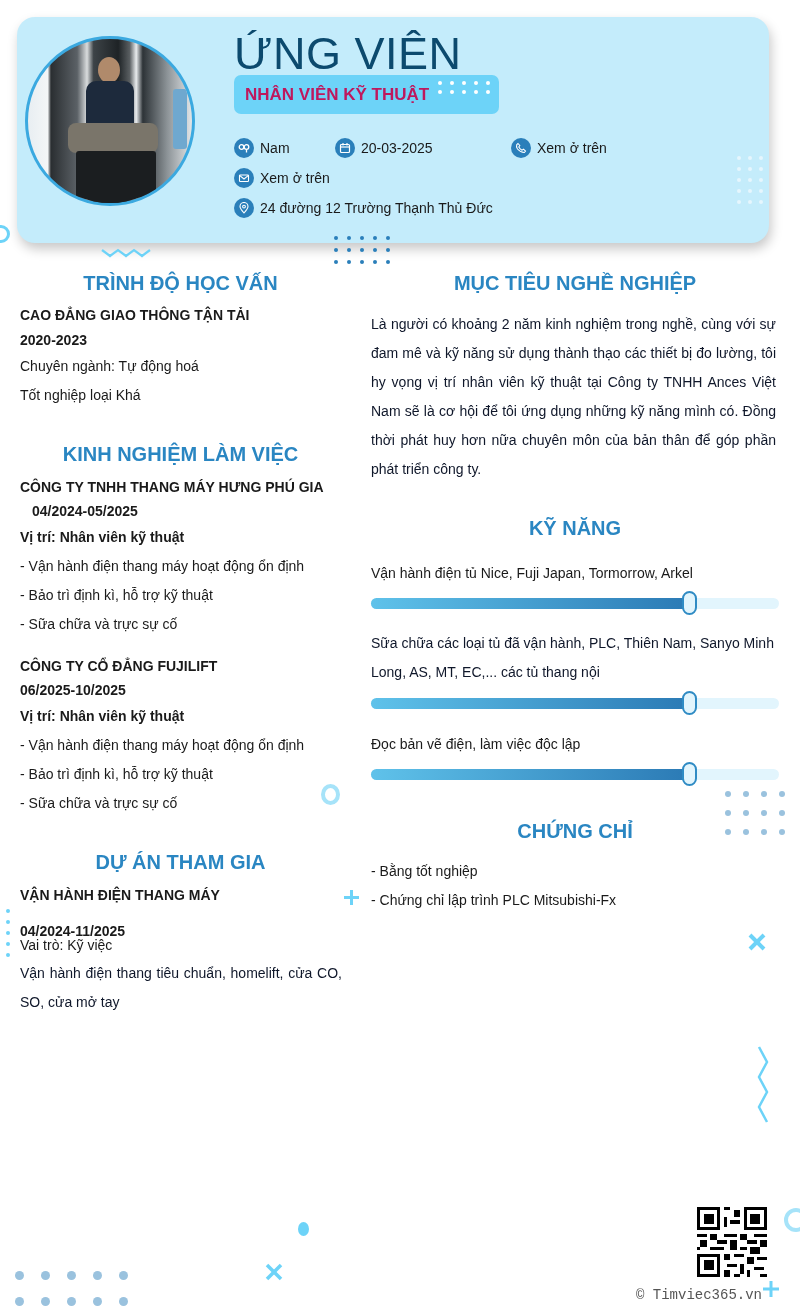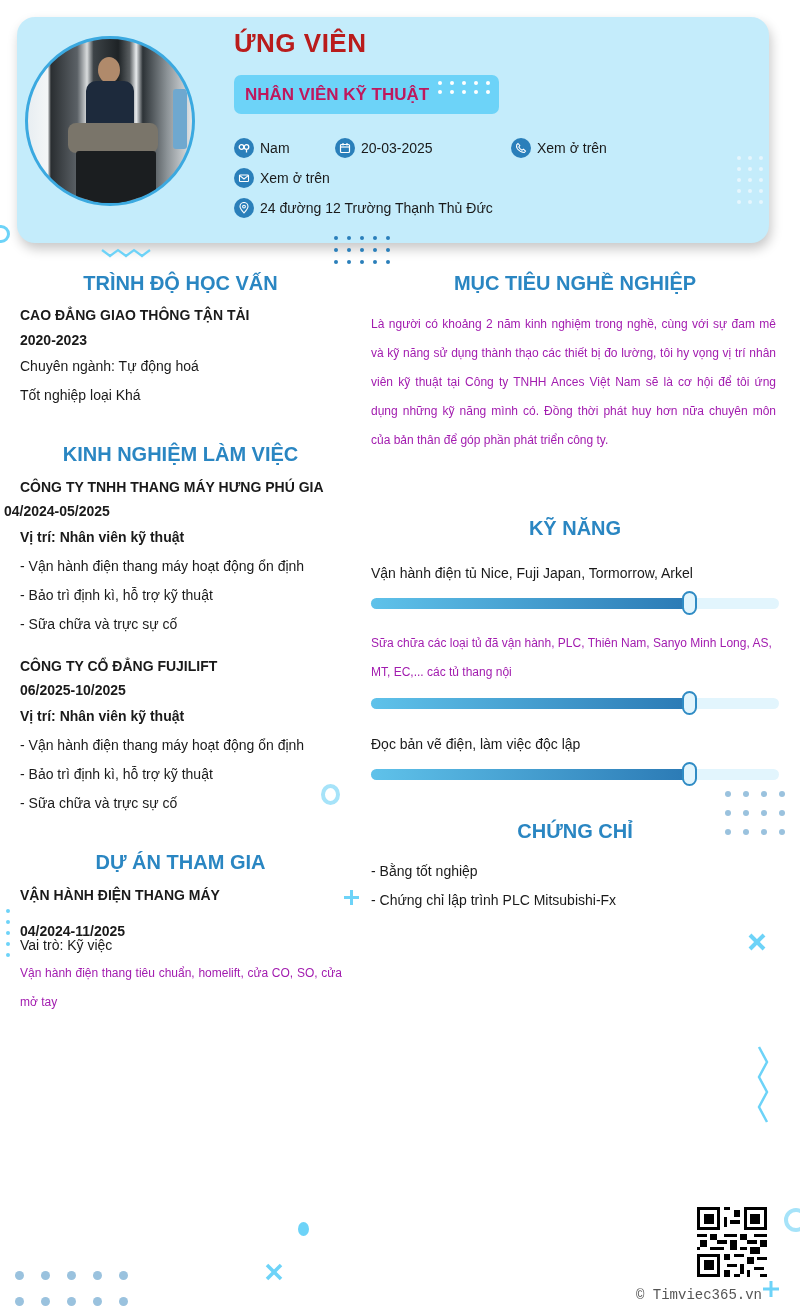--- a/index.html
+++ b/index.html
@@ -15,21 +15,21 @@
     position: absolute; left: 25px; top: 36px; width: 170px; height: 170px;
     border-radius: 50%; border: 3px solid #3ba9e0; overflow: hidden;
     background: linear-gradient(90deg, #e8eef2 0%, #f4f6f7 12%, #2a2e31 14%, #5b6166 30%, #d9dcdd 36%, #3d4347 40%, #1e2326 55%, #5a5f62 62%, #e9ecee 66%, #2d3337 70%, #8d9498 85%, #e3e6e8 100%);
   }
   .avatar .figure-head { position:absolute; left:70px; top:18px; width:22px; height:26px; border-radius:50%; background:#b08a6b; }
   .avatar .figure-body { position:absolute; left:58px; top:42px; width:48px; height:48px; background:#1d2a3c; border-radius:10px 10px 4px 4px; }
   .avatar .figure-legs { position:absolute; left:40px; top:84px; width:90px; height:30px; background:#7a756a; border-radius:8px; }
   .avatar .machine { position:absolute; left:48px; top:112px; width:80px; height:58px; background:#1b1e20; border-radius:3px; }
   .avatar .panel { position:absolute; left:145px; top:50px; width:14px; height:60px; background:#6fa8cf; border-radius:3px; }
 
-  .name-title { position:absolute; left:234px; top:28px; font-size:26px; font-weight:bold; color:#b91c1c; letter-spacing:0.5px; }
+  .name-title { position:absolute; left:234px; top:28px; font-size:45px; font-weight:normal; color:#0c4a6e; letter-spacing:0.5px; }
   .job-badge {
     position:absolute; left:234px; top:75px; width:265px; height:39px;
     background:#6dd3f8; border-radius:7px;
   }
   .job-badge .job-text { position:absolute; left:11px; top:10px; font-size:17px; font-weight:bold; color:#be185d; }
   .job-dots { position:absolute; left:204px; top:6px; display:grid; grid-template-columns: repeat(5, 4px); gap:5px 8px; }
   .job-dots span { width:4px; height:4px; border-radius:50%; background:#ffffff; display:block; }
 
   .info-row { position:absolute; display:flex; align-items:center; font-size:14px; color:#1a1a1a; }
   .info-icon {
@@ -42,21 +42,21 @@
   .card-dots span { width:4px; height:4px; border-radius:50%; background:#e6f6fd; display:block; }
 
   .dots-blue { position:absolute; display:grid; }
   .dots-blue span { border-radius:50%; display:block; }
 
   .section-title {
     position:absolute; font-size:20px; font-weight:bold; color:#2a86c2; text-align:center;
   }
   .txt { position:absolute; font-size:14px; color:#1a1a1a; white-space:nowrap; }
   .txt.bold { font-weight:bold; }
-  .para { position:absolute; font-size:12px; line-height:29px; color:#a21caf; text-align:justify; }
+  .para { position:absolute; font-size:14px; line-height:29px; color:#0f172a; text-align:justify; }
 
   .skill-bar { position:absolute; left:371px; width:408px; height:11px; background:#e2f5fd; border-radius:6px; }
   .skill-fill { position:absolute; left:0; top:0; height:11px; border-radius:6px 0 0 6px; background:linear-gradient(90deg, #5fc2ea 0%, #2b7ab5 100%); }
   .skill-knob { position:absolute; top:-7px; width:15px; height:24px; border-radius:8px; border:2px solid #2f8bc4; background:#e2f5fd; }
 
   .deco { position:absolute; }
   .footer-copy { position:absolute; left:636px; top:1287px; font-family:"Liberation Mono", "DejaVu Sans Mono", monospace; font-size:14px; color:#555; }
   .qr { position:absolute; left:697px; top:1207px; width:70px; height:70px; background:#fff; }
 </style>
 </head>
@@ -184,21 +184,21 @@
 
 <div class="section-title" style="left:20px; top:272px; width:321px;">TRÌNH ĐỘ HỌC VẤN</div>
 <div class="txt bold" style="left:20px; top:307px;">CAO ĐẲNG GIAO THÔNG TẬN TẢI</div>
 <div class="txt bold" style="left:20px; top:332px;">2020-2023</div>
 <div class="txt" style="left:20px; top:358px;">Chuyên ngành: Tự động hoá</div>
 <div class="txt" style="left:20px; top:387px;">Tốt nghiệp loại Khá</div>
 
 <div class="section-title" style="left:20px; top:443px; width:321px;">KINH NGHIỆM LÀM VIỆC</div>
 
 <div class="txt bold" style="left:20px; top:479px;">CÔNG TY TNHH THANG MÁY HƯNG PHÚ GIA</div>
-<div class="txt bold" style="left:4px; top:503px;">04/2024-05/2025</div>
+<div class="txt bold" style="left:32px; top:503px;">04/2024-05/2025</div>
 <div class="txt bold" style="left:20px; top:529px;">Vị trí: Nhân viên kỹ thuật</div>
 <div class="txt" style="left:20px; top:558px;">- Vận hành điện thang máy hoạt động ổn định</div>
 <div class="txt" style="left:20px; top:587px;">- Bảo trì định kì, hỗ trợ kỹ thuật</div>
 <div class="txt" style="left:20px; top:616px;">- Sữa chữa và trực sự cố</div>
 
 <div class="txt bold" style="left:20px; top:658px;">CÔNG TY CỔ ĐẲNG FUJILIFT</div>
 <div class="txt bold" style="left:20px; top:682px;">06/2025-10/2025</div>
 <div class="txt bold" style="left:20px; top:708px;">Vị trí: Nhân viên kỹ thuật</div>
 <div class="txt" style="left:20px; top:737px;">- Vận hành điện thang máy hoạt động ổn định</div>
 <div class="txt" style="left:20px; top:766px;">- Bảo trì định kì, hỗ trợ kỹ thuật</div>

